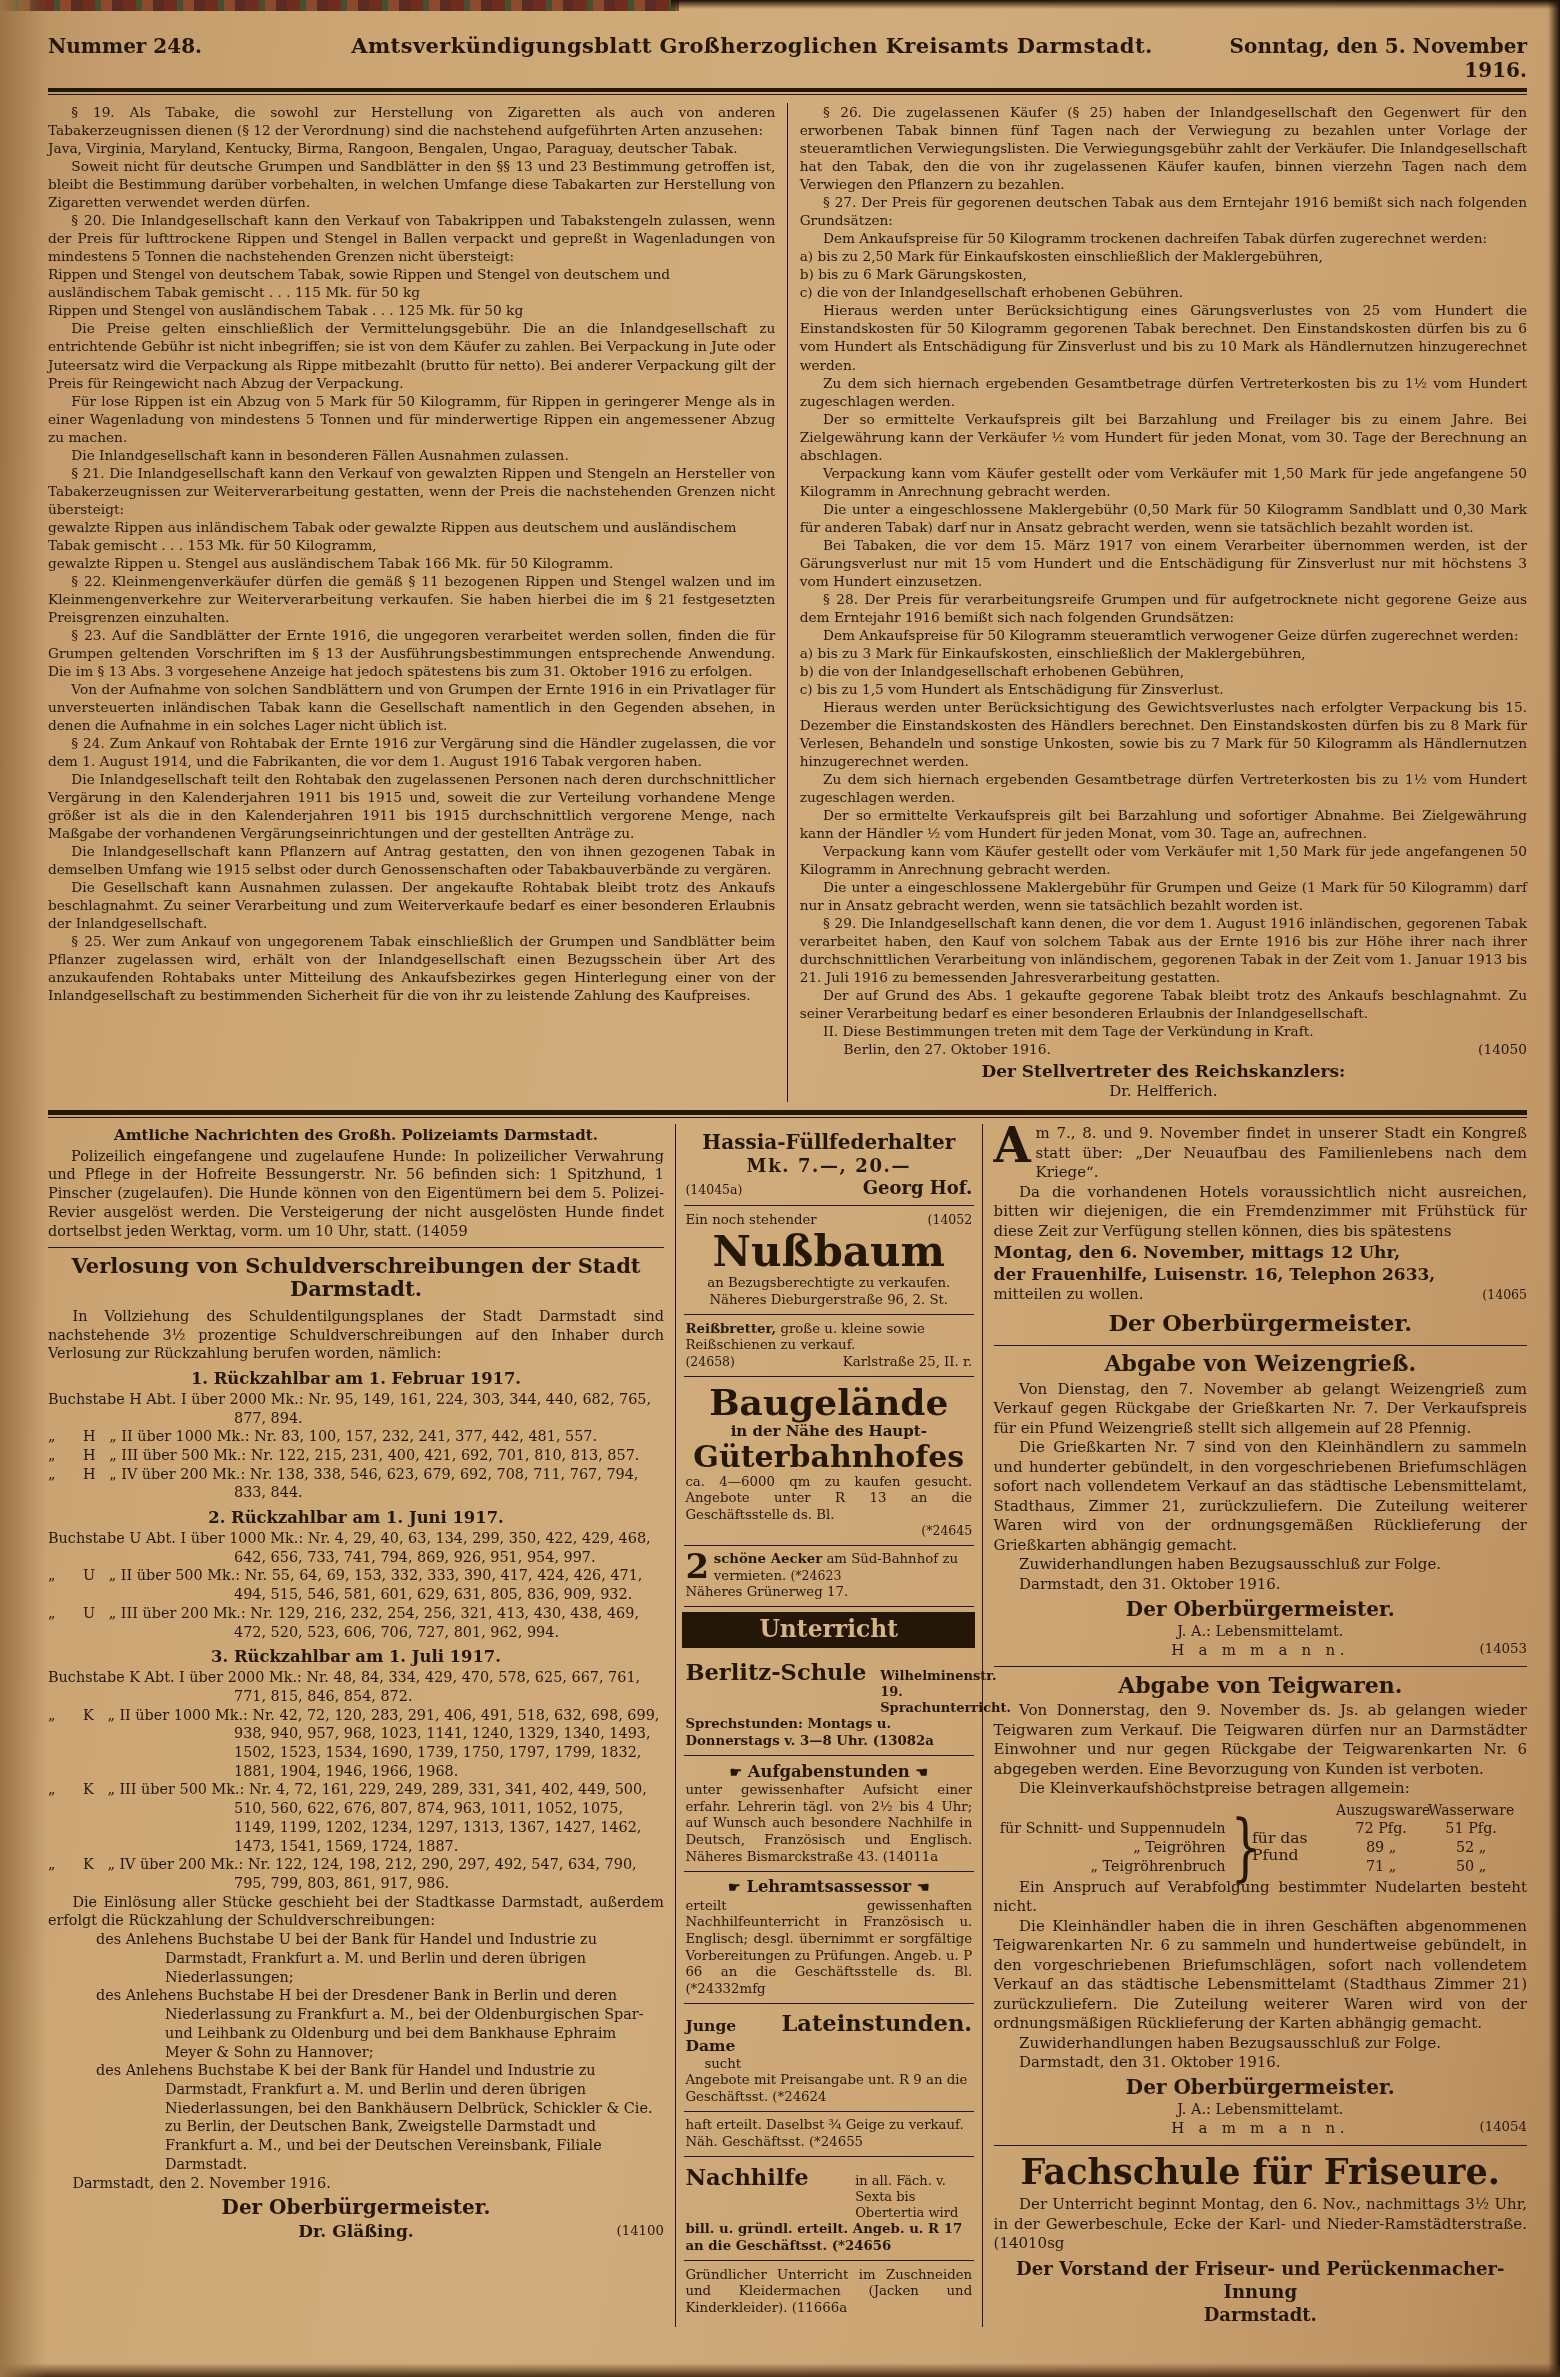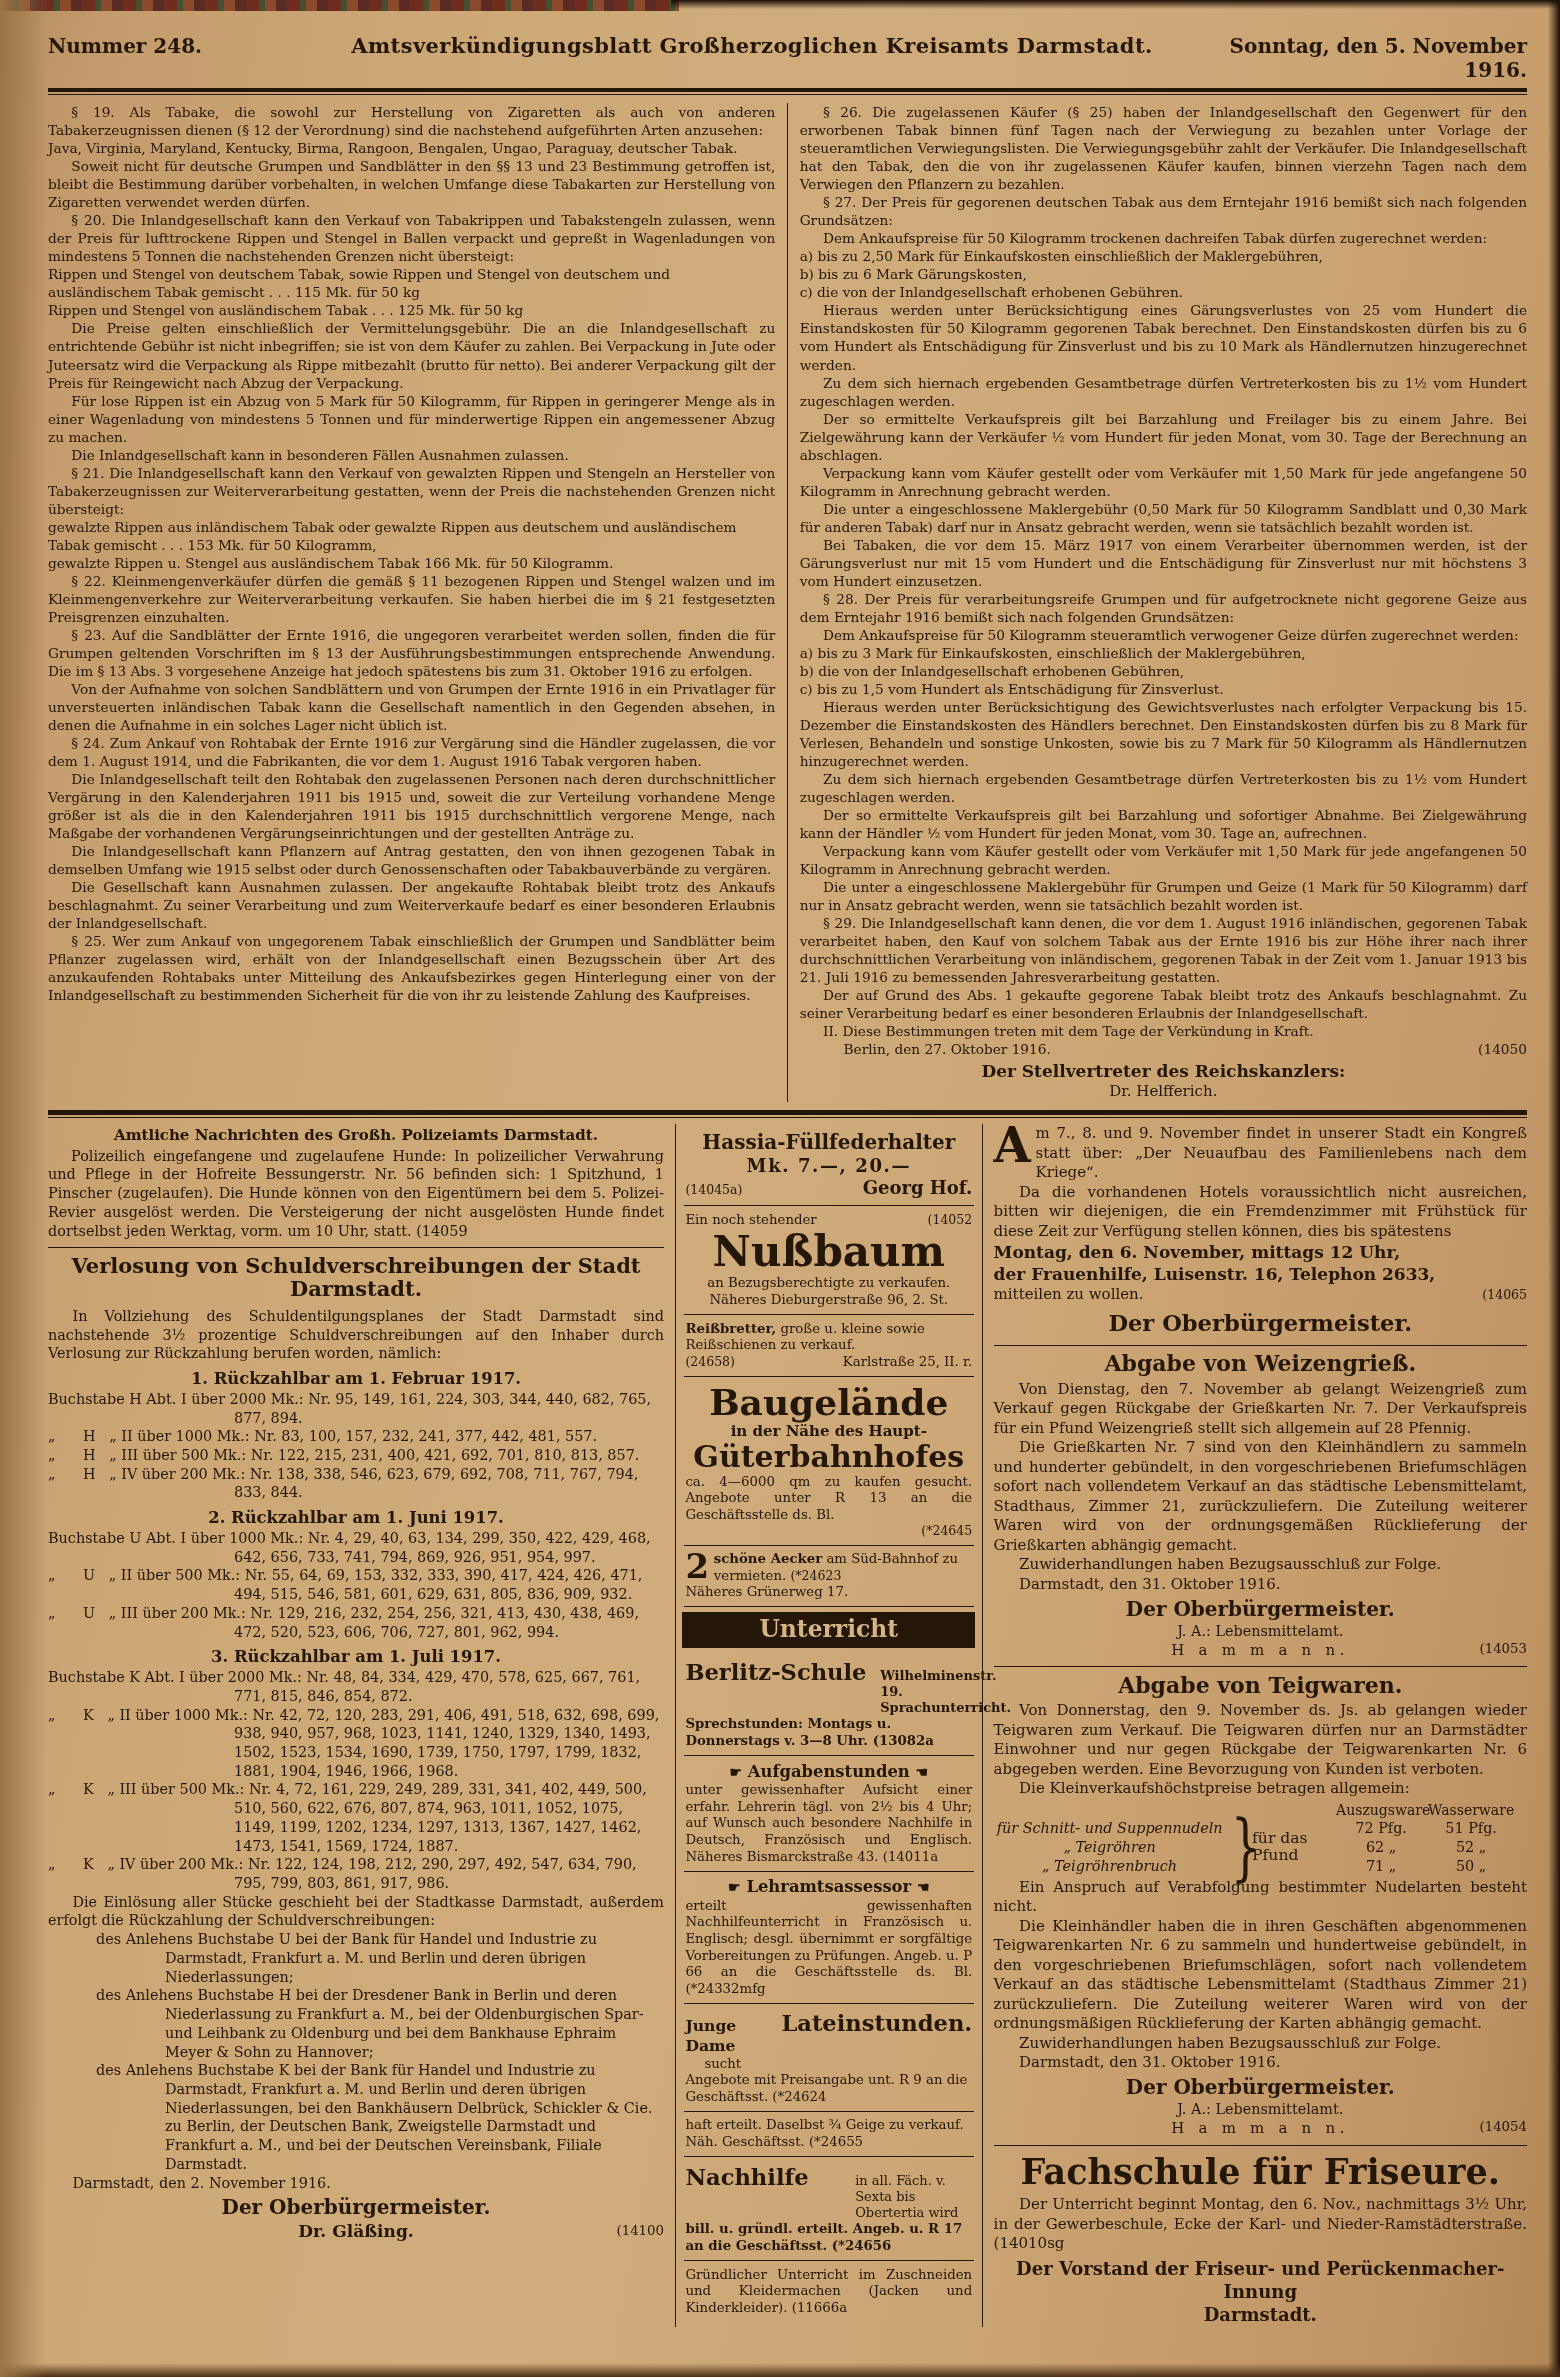--- a/index.html
+++ b/index.html
@@ -78,21 +78,21 @@
   .kong-bold{font-weight:bold;font-size:17px;text-indent:0;}
   .kong-sig{text-align:center;font-weight:bold;font-size:22.6px;margin:4.7px 0 1.6px;}
   .art-title{font-size:22px;font-weight:bold;text-align:center;line-height:1.05;margin:6.2px 0 4.7px;}
   .fris-title{font-size:35px;font-weight:bold;text-align:center;line-height:1.05;margin:7.8px 0 4.7px;}
   .sigblock{position:relative;text-align:center;margin-top:1.6px;}
   .sig-abs-ref{position:absolute;right:0;bottom:3.1px;font-size:13.3px;}
   .dept{font-size:14.4px;}
   .spaced{letter-spacing:4.7px;font-size:15px;}
   .tw{display:grid;grid-template-columns:232px 26.5px 84px 90px 90px;align-items:center;font-size:14.4px;margin:1.6px 0;}
   .tw .h{grid-row:1;text-align:center;font-size:14px;}
-  .tw .item{text-align:center;font-style:italic;}
+  .tw .item{text-align:right;}
   .tw .brace{grid-column:2;grid-row:2/5;font-size:72px;font-weight:400;line-height:.8;transform:scaleX(.65);}
   .tw .plabel{grid-column:3;grid-row:2/5;font-size:15.6px;line-height:1.1;}
   .tw .v{text-align:center;}
   .fris-sig1{text-align:center;font-weight:bold;font-size:18px;margin-top:3.1px;}
   .fris-sig2{text-align:center;font-weight:bold;font-size:18px;}
 </style>
 </head>
 <body>
 
 <div class="page">
@@ -326,21 +326,21 @@
           <div class="tw">
             <span class="h" style="grid-column:4;">Auszugsware</span>
             <span class="h" style="grid-column:5;">Wasserware</span>
             <span class="item" style="grid-column:1;grid-row:2;">für Schnitt- und Suppennudeln</span>
             <span class="item" style="grid-column:1;grid-row:3;">„  Teigröhren</span>
             <span class="item" style="grid-column:1;grid-row:4;">„  Teigröhrenbruch</span>
             <span class="brace">}</span>
             <span class="plabel">für das Pfund</span>
             <span class="v" style="grid-column:4;grid-row:2;">72 Pfg.</span>
             <span class="v" style="grid-column:5;grid-row:2;">51 Pfg.</span>
-            <span class="v" style="grid-column:4;grid-row:3;">62  „</span>
+            <span class="v" style="grid-column:4;grid-row:3;">89  „</span>
             <span class="v" style="grid-column:5;grid-row:3;">52  „</span>
             <span class="v" style="grid-column:4;grid-row:4;">71  „</span>
             <span class="v" style="grid-column:5;grid-row:4;">50  „</span>
           </div>
           <p class="ind">Ein Anspruch auf Verabfolgung bestimmter Nudelarten besteht nicht.</p>
           <p class="ind">Die Kleinhändler haben die in ihren Geschäften abgenommenen Teigwarenkarten Nr. 6 zu sammeln und hundertweise gebündelt, in den vorgeschriebenen Briefumschlägen, sofort nach vollendetem Verkauf an das städtische Lebensmittelamt (Stadthaus Zimmer 21) zurückzuliefern. Die Zuteilung weiterer Waren wird von der ordnungsmäßigen Rücklieferung der Karten abhängig gemacht.</p>
           <p class="ind">Zuwiderhandlungen haben Bezugsausschluß zur Folge.</p>
           <p class="ind" style="text-align:left;">Darmstadt, den 31. Oktober 1916.</p>
           <div class="sigblock">
             <div class="sig-c sig-ober">Der Oberbürgermeister.</div>

